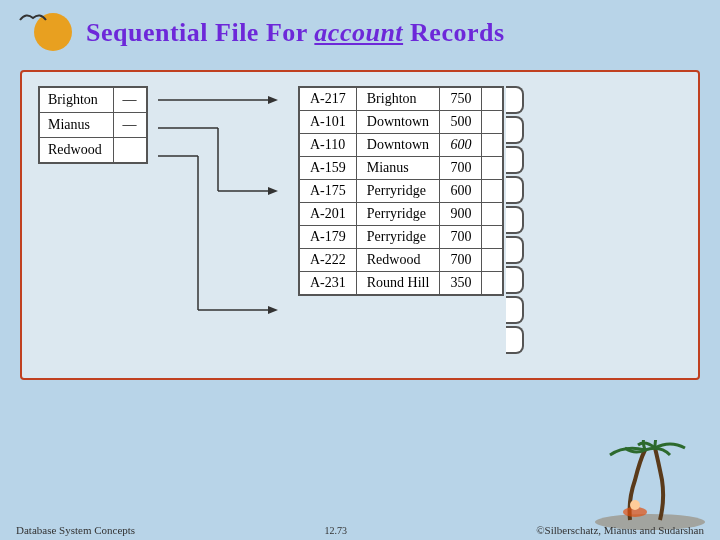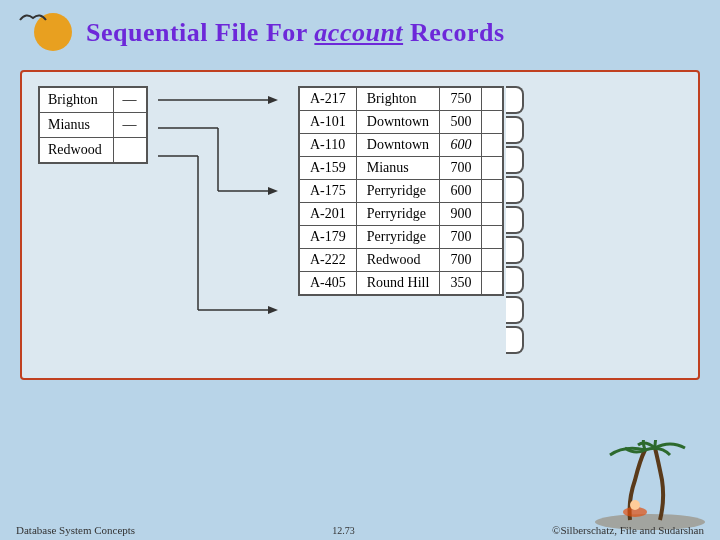--- a/index.html
+++ b/index.html
@@ -287,21 +287,21 @@
               <td style="text-align: right;">700</td>
               <td style="min-width: 20px;"></td>
             </tr>
             <tr>
               <td>A-222</td>
               <td>Redwood</td>
               <td style="text-align: right;">700</td>
               <td style="min-width: 20px;"></td>
             </tr>
             <tr>
-              <td>A-405</td>
+              <td>A-231</td>
               <td>Round Hill</td>
               <td style="text-align: right;">350</td>
               <td style="min-width: 20px;"></td>
             </tr>
           </tbody>
       </table>
     </div>
     <div id="scroll-indicator">
       <div class="scroll-curl"></div>
       <div class="scroll-curl"></div>
@@ -336,14 +336,14 @@
     <path d="M65,8 Q55,0 48,5" stroke="#2d6a2d" stroke-width="3" fill="none"></path>
 
     <ellipse cx="45" cy="72" rx="12" ry="5" fill="#e05010" opacity="0.7"></ellipse>
     <circle cx="45" cy="65" r="5" fill="#ffcc99"></circle>
   </svg>
 </div>
 
 <div id="footer">
   <span id="footer-left">Database System Concepts</span>
   <span id="footer-center">12.73</span>
-  <span id="footer-right">©Silberschatz, File and Sudarshan</span>
+  <span id="footer-right">©Silberschatz, Mianus and Sudarshan</span>
 </div>
 
 </body></html>

